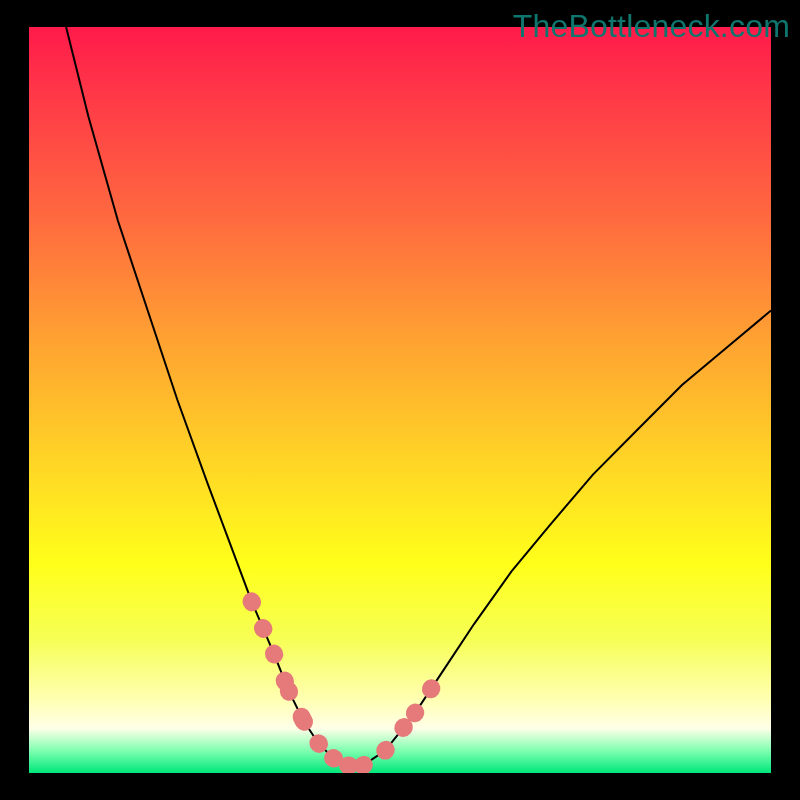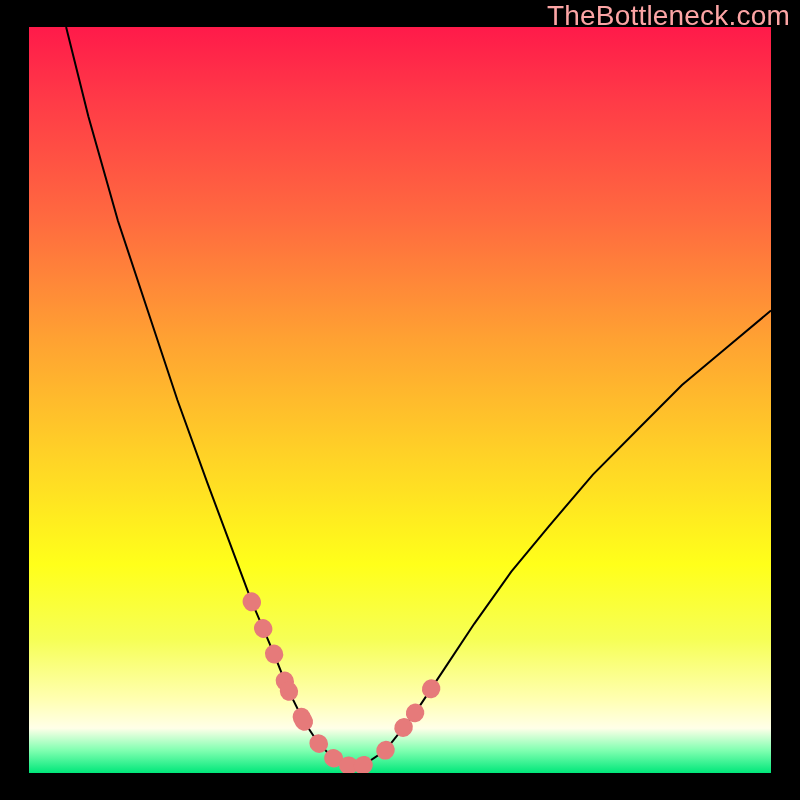--- a/index.html
+++ b/index.html
@@ -34,24 +34,24 @@
       #ffff1a 72%,
       #f6ff55 82%,
       #ffffb0 90%,
       #ffffe8 94%,
       #7fffb0 97%,
       #00e77a 100%
     );
   }
   .watermark {
     position: absolute;
-    top: 0;
+    top: 8px;
     right: 10px;
-    color: #fca5a5;
-    font-size: 28px;
+    color: #0f766e;
+    font-size: 32px;
     font-weight: 500;
     letter-spacing: 0.2px;
     user-select: none;
   }
   svg.curve {
     position: absolute;
     left: 0;
     top: 0;
     width: 742px;
     height: 746px;

